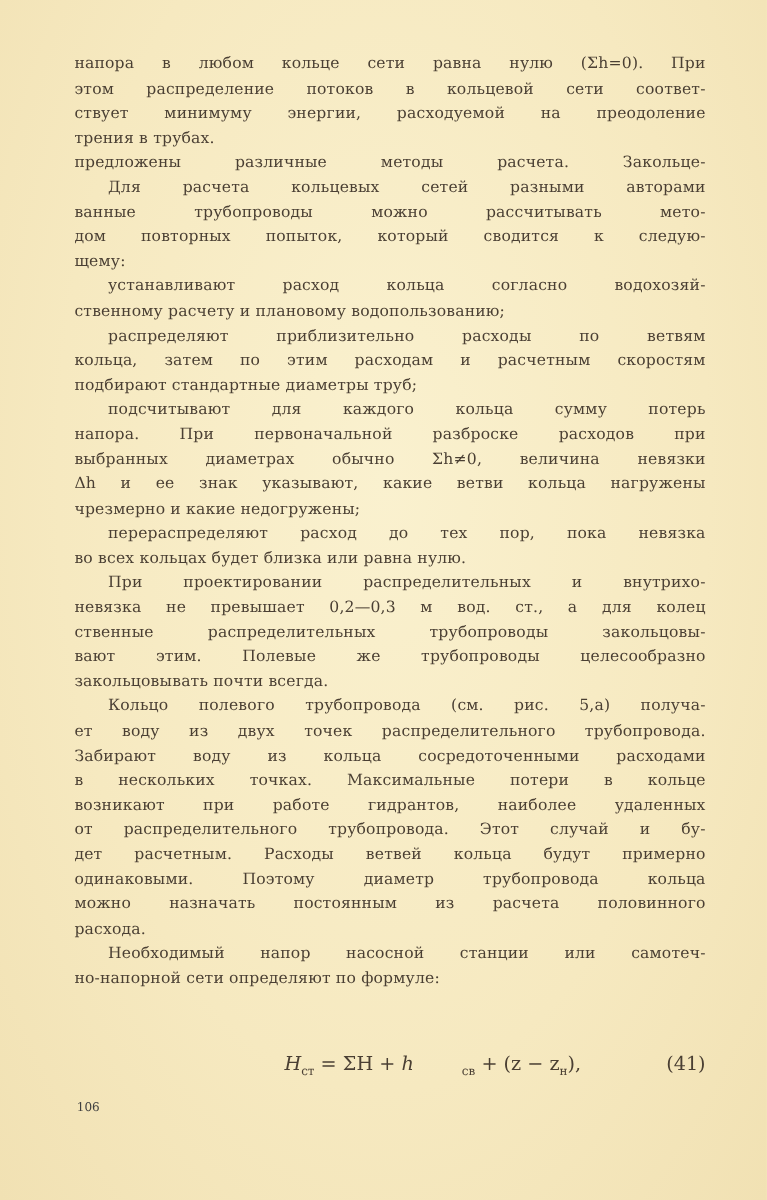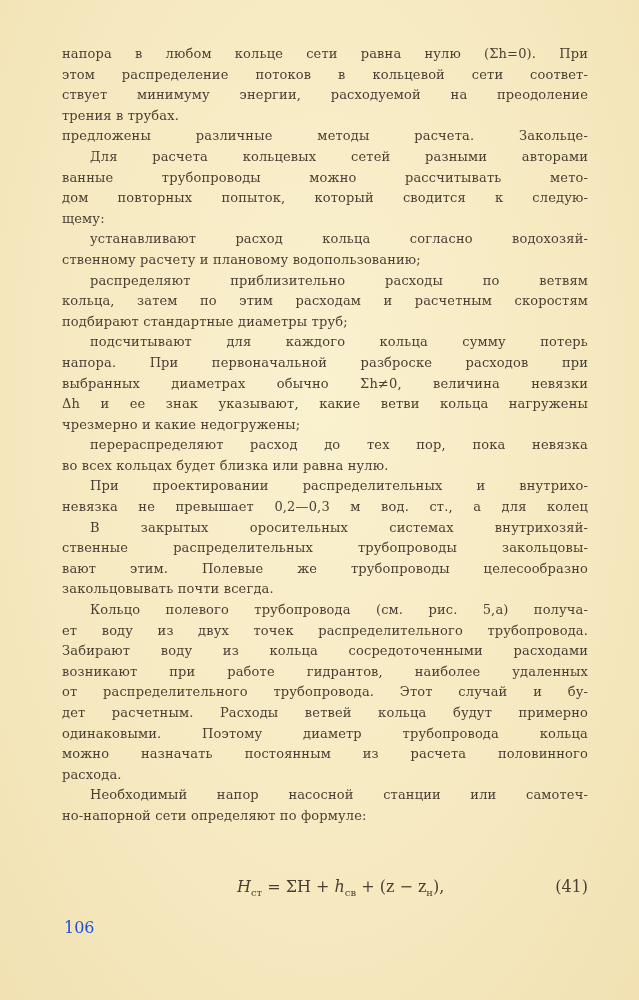--- a/index.html
+++ b/index.html
@@ -52,22 +52,22 @@
       font-style: normal;
     }
     .formula .num {
       position: absolute;
       right: 0;
     }
     .pagenum {
       position: absolute;
       left: 64px;
       top: 918px;
-      font-size: 16px;
-      color: #1d4ed8;
+      font-size: 10px;
+      color: #404040;
     }
     i { font-style: italic; }
   </style>
 </head>
 <body>
 
 <div class="page" id="page-body">
     <div class="line">напора в любом кольце сети равна нулю  (Σh=0). При</div>
     <div class="line">этом распределение потоков в кольцевой сети соответ-</div>
     <div class="line">ствует минимуму энергии, расходуемой на преодоление</div>
@@ -84,37 +84,37 @@
     <div class="line last">подбирают стандартные диаметры труб;</div>
     <div class="line indent">подсчитывают для каждого кольца сумму потерь</div>
     <div class="line">напора. При первоначальной разброске расходов при</div>
     <div class="line">выбранных диаметрах обычно Σh≠0, величина невязки</div>
     <div class="line">Δh и ее знак указывают, какие ветви кольца нагружены</div>
     <div class="line last">чрезмерно и какие недогружены;</div>
     <div class="line indent">перераспределяют расход до тех пор, пока невязка</div>
     <div class="line last">во всех кольцах будет близка или равна нулю.</div>
     <div class="line indent">При проектировании распределительных и внутрихо-</div>
     <div class="line">невязка не превышает 0,2—0,3 м вод. ст., а для колец</div>
-    <div class="line indent">В закрытых оросительных системах внутрихозяй-</div>
     <div class="line">ственные распределительных трубопроводы закольцовы-</div>
     <div class="line">вают этим. Полевые же трубопроводы целесообразно</div>
     <div class="line last">закольцовывать почти всегда.</div>
     <div class="line indent">Кольцо полевого трубопровода (см. рис. 5,а) получа-</div>
     <div class="line">ет воду из двух точек распределительного трубопровода.</div>
     <div class="line">Забирают воду из кольца сосредоточенными расходами</div>
+    <div class="line">в нескольких точках. Максимальные потери в кольце</div>
     <div class="line">возникают при работе гидрантов, наиболее удаленных</div>
     <div class="line">от распределительного трубопровода. Этот случай и бу-</div>
     <div class="line">дет расчетным. Расходы ветвей кольца будут примерно</div>
     <div class="line">одинаковыми. Поэтому диаметр трубопровода кольца</div>
     <div class="line">можно назначать постоянным из расчета половинного</div>
     <div class="line last">расхода.</div>
     <div class="line indent">Необходимый напор насосной станции или самотеч-</div>
     <div class="line last">но-напорной сети определяют по формуле:</div>
   </div>
 
 <div class="formula" style="left:62px; top:875px; width:526px;">
   <span class="expr">
-    <i>H</i><sub style="font-size:10px;">ст</sub><span> = ΣH + </span><i>h</i><sub style="font-size:10px;">св</sub><span> + (z − z</span><sub style="font-size:10px;">н</sub><span>),</span>
+    <i>H</i><sub style="font-size:10px;">ст</sub><span> = ΣH + </span><i>h</i><sub style="font-size:10px;margin-left:40px;">св</sub><span> + (z − z</span><sub style="font-size:10px;">н</sub><span>),</span>
   </span>
   <span class="num">(41)</span>
 </div>
 
 <div class="pagenum">106</div>
 
 </body></html>

